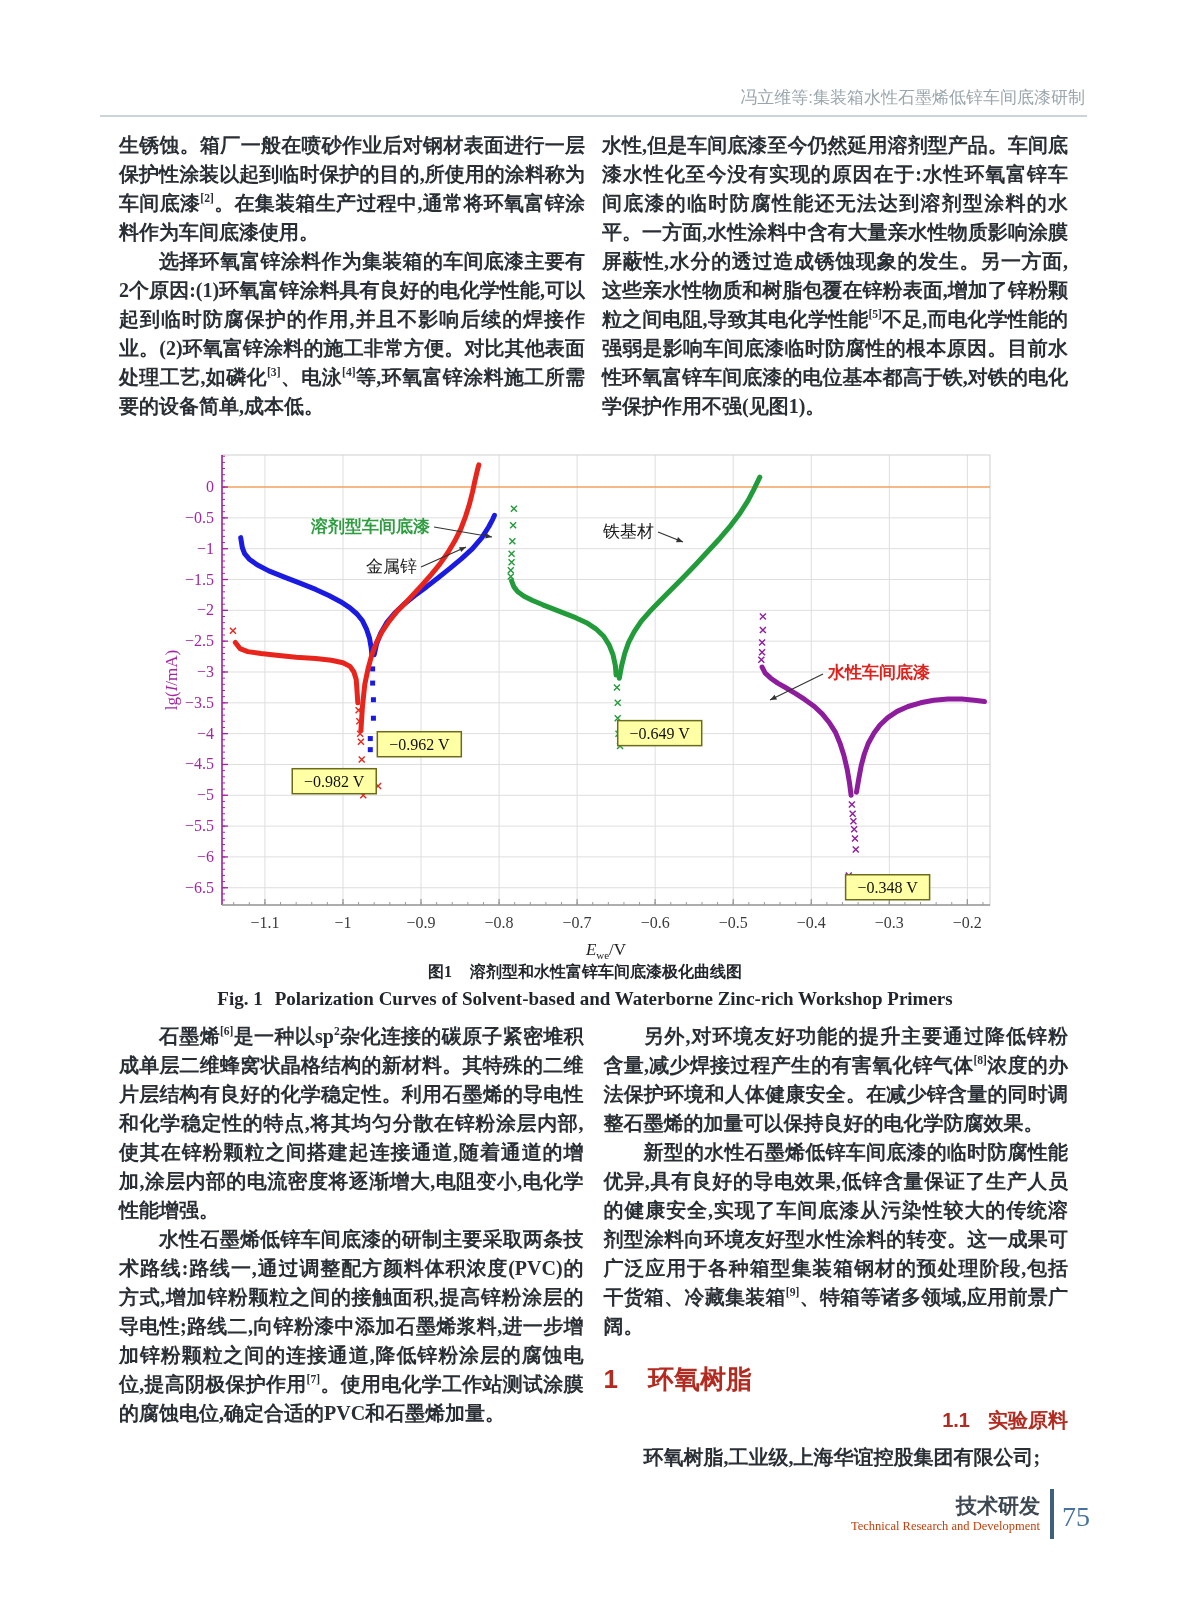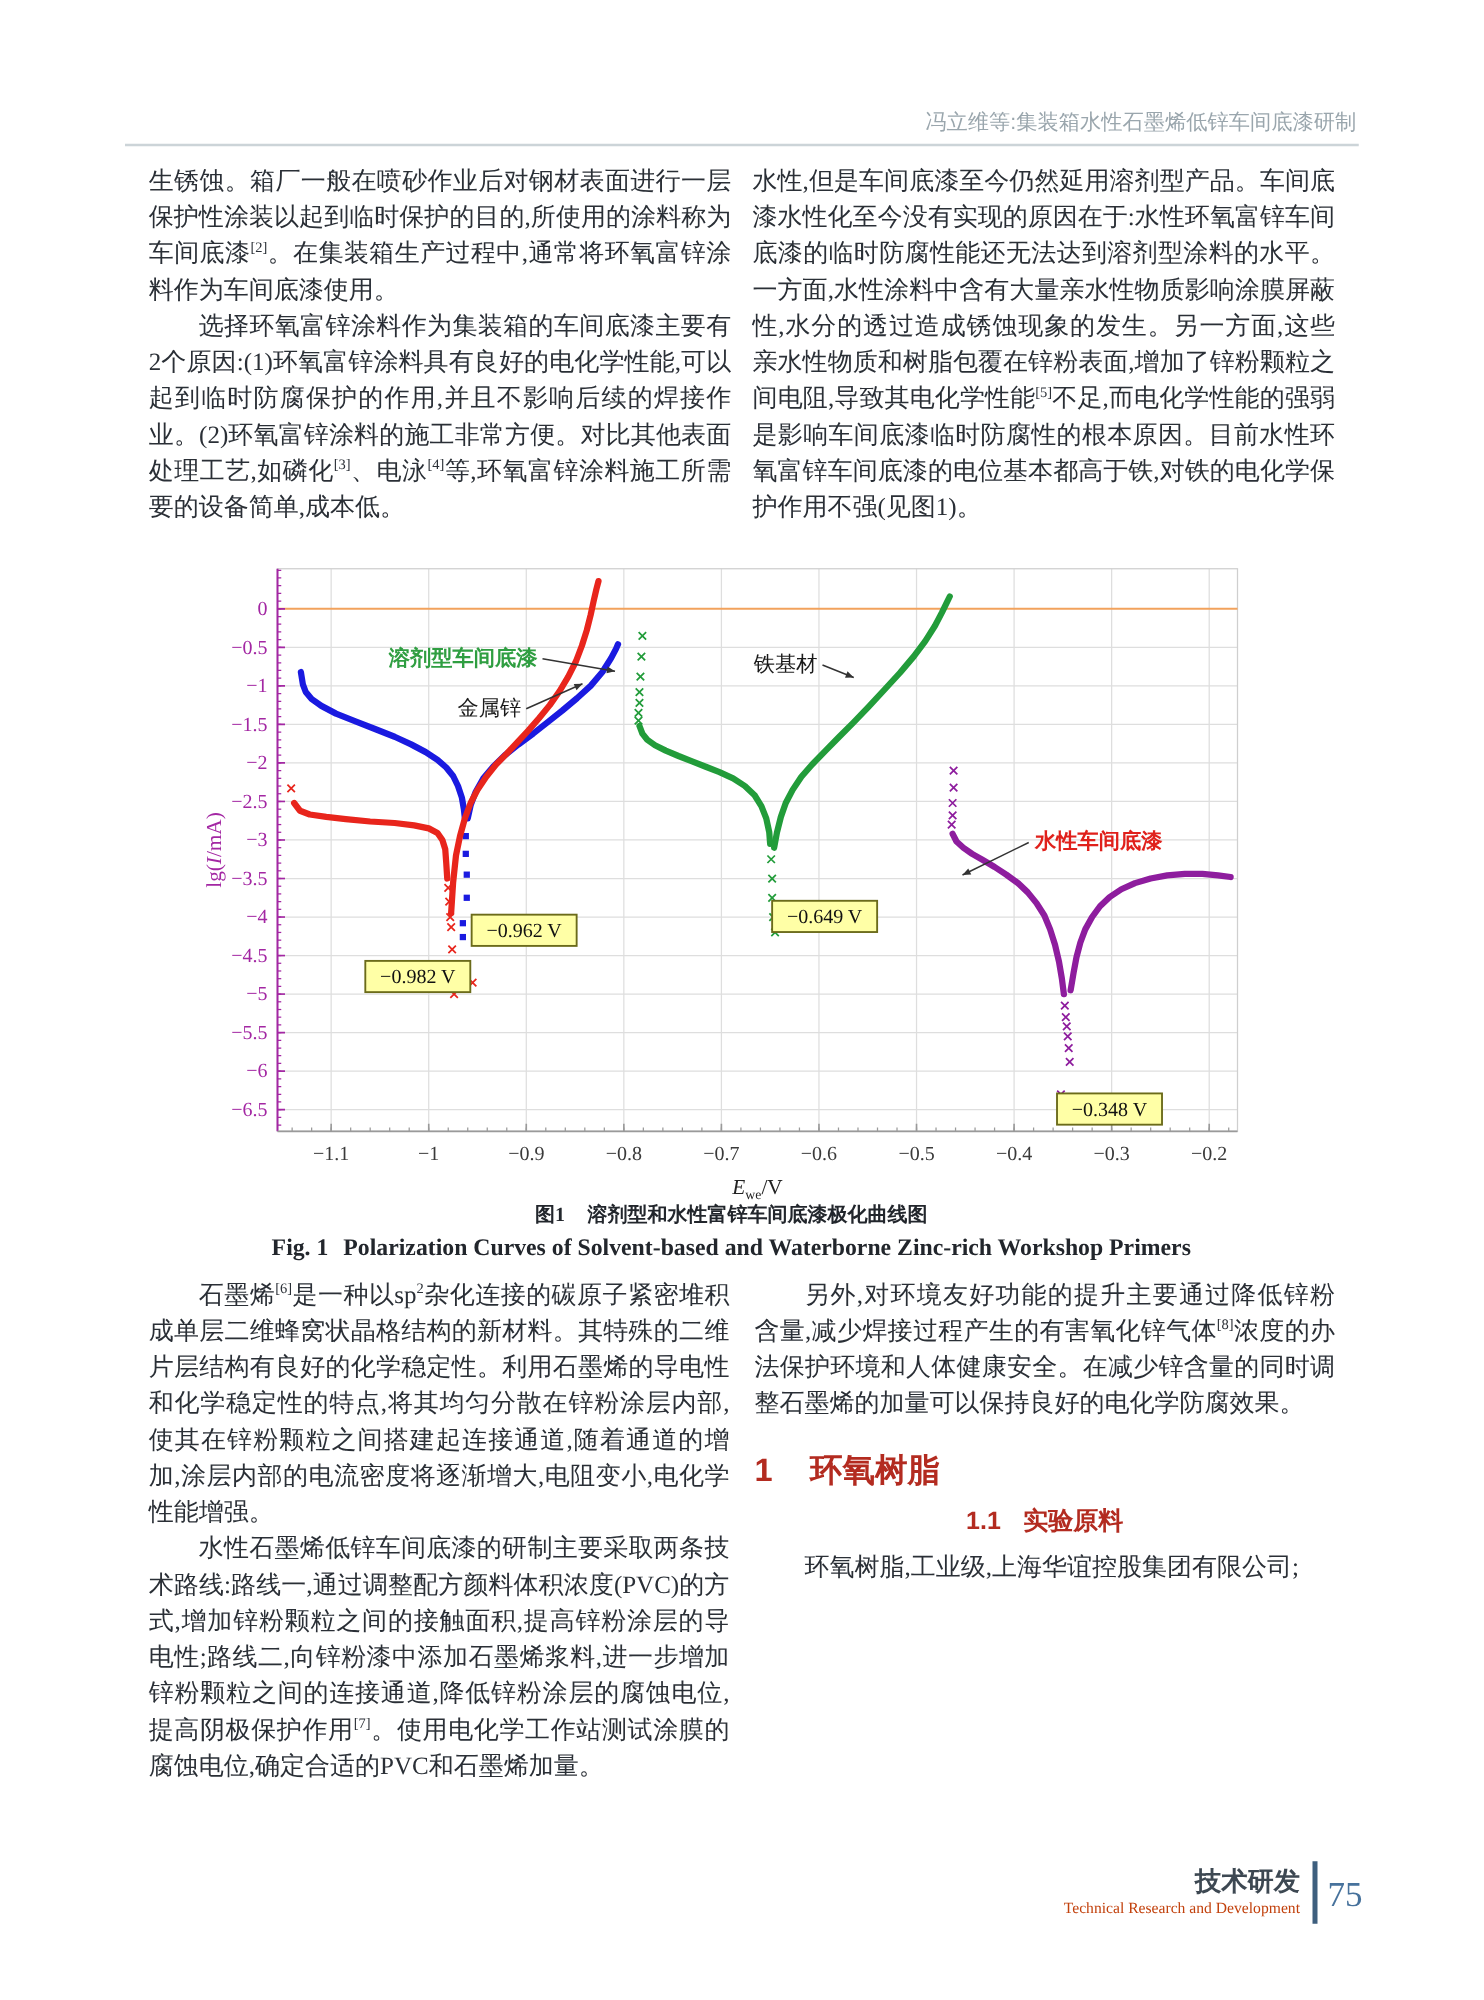--- a/index.html
+++ b/index.html
@@ -5,35 +5,35 @@
   html,body{margin:0;padding:0;background:#ffffff;}
   .page{position:relative;width:1187px;height:1600px;background:#ffffff;overflow:hidden;
         font-family:"Liberation Serif","DejaVu Serif",serif;color:#2a2f36;}
   .running-head{position:absolute;top:86px;left:100px;right:102px;text-align:right;
         font-family:"Liberation Sans","DejaVu Sans",sans-serif;font-size:17px;color:#9aa6ad;}
   .head-rule{position:absolute;top:115px;left:100px;right:100px;height:2px;background:#ccd4d8;}
   .cols{position:absolute;left:119px;width:949px;display:flex;gap:17px;}
   .cols.top{top:131px;}
   .cols.bottom{top:1022px;gap:20px;}
   .col{width:466px;font-size:20px;line-height:29px;text-align:justify;}
-  .col p{margin:0;}
+  .col p{margin:0;font-weight:bold;}
   .col p.indent{text-indent:2em;}
   sup{font-size:0.58em;vertical-align:super;line-height:0;}
   figure.chart-figure{position:absolute;top:448px;left:155px;margin:0;width:860px;}
   figure.chart-figure svg{display:block;}
   figcaption{width:860px;text-align:center;}
   .cap-cn{font-size:16px;font-weight:bold;margin-top:0px;color:#22262c;}
   .cap-cn .cap-no{margin-right:18px;}
   .cap-en{font-size:19px;font-weight:bold;margin-top:5px;color:#22262c;}
   .cap-en .cap-no{margin-right:12px;}
   .sec1{font-family:"Liberation Sans","DejaVu Sans",sans-serif;color:#b32b20;font-size:26px;
         font-weight:600;margin:24px 0 12px 0;text-align:left;text-indent:0;}
   .sec1 .no{margin-right:30px;}
   .sec2{font-family:"Liberation Sans","DejaVu Sans",sans-serif;color:#b32b20;font-size:20px;
-        font-weight:700;margin:6px 0 8px 0;text-align:center;text-indent:0;}
+        font-weight:700;margin:6px 0 8px 0;text-align:right;text-indent:0;}
   .sec2 .no{margin-right:18px;}
   .footer{position:absolute;top:1489px;right:97px;display:flex;align-items:center;}
   .footer-text{text-align:right;margin-right:10px;}
   .f-cn{font-family:"Liberation Sans","DejaVu Sans",sans-serif;font-weight:bold;font-size:21px;
         color:#3d4852;line-height:24px;}
   .f-en{font-size:12.5px;color:#c2410c;line-height:17px;}
   .f-bar{width:4px;height:50px;background:#3e5f7e;}
   .f-num{font-size:28px;color:#47729c;margin-left:8px;padding-top:6px;}
   svg text{font-family:"Liberation Serif","DejaVu Serif",serif;}
 </style>
@@ -332,20 +332,21 @@
   </figure>
 
   <div class="cols bottom">
     <div class="col">
         <p class="indent">石墨烯<sup>[6]</sup>是一种以sp<sup>2</sup>杂化连接的碳原子紧密堆积成单层二维蜂窝状晶格结构的新材料。其特殊的二维片层结构有良好的化学稳定性。利用石墨烯的导电性和化学稳定性的特点,将其均匀分散在锌粉涂层内部,使其在锌粉颗粒之间搭建起连接通道,随着通道的增加,涂层内部的电流密度将逐渐增大,电阻变小,电化学性能增强。</p>
         <p class="indent">水性石墨烯低锌车间底漆的研制主要采取两条技术路线:路线一,通过调整配方颜料体积浓度(PVC)的方式,增加锌粉颗粒之间的接触面积,提高锌粉涂层的导电性;路线二,向锌粉漆中添加石墨烯浆料,进一步增加锌粉颗粒之间的连接通道,降低锌粉涂层的腐蚀电位,提高阴极保护作用<sup>[7]</sup>。使用电化学工作站测试涂膜的腐蚀电位,确定合适的PVC和石墨烯加量。</p>
       </div>
     <div class="col">
       <div>
           <p class="indent">另外,对环境友好功能的提升主要通过降低锌粉含量,减少焊接过程产生的有害氧化锌气体<sup>[8]</sup>浓度的办法保护环境和人体健康安全。在减少锌含量的同时调整石墨烯的加量可以保持良好的电化学防腐效果。</p>
+          <p class="indent">新型的水性石墨烯低锌车间底漆的临时防腐性能优异,具有良好的导电效果,低锌含量保证了生产人员的健康安全,实现了车间底漆从污染性较大的传统溶剂型涂料向环境友好型水性涂料的转变。这一成果可广泛应用于各种箱型集装箱钢材的预处理阶段,包括干货箱、冷藏集装箱<sup>[9]</sup>、特箱等诸多领域,应用前景广阔。</p>
         </div>
       <div class="sec1"><span class="no">1</span><span>环氧树脂</span></div>
       <div class="sec2"><span class="no">1.1</span><span>实验原料</span></div>
       <div>
           <p class="indent">环氧树脂,工业级,上海华谊控股集团有限公司;</p>
         </div>
     </div>
   </div>
 
   <div class="footer">

